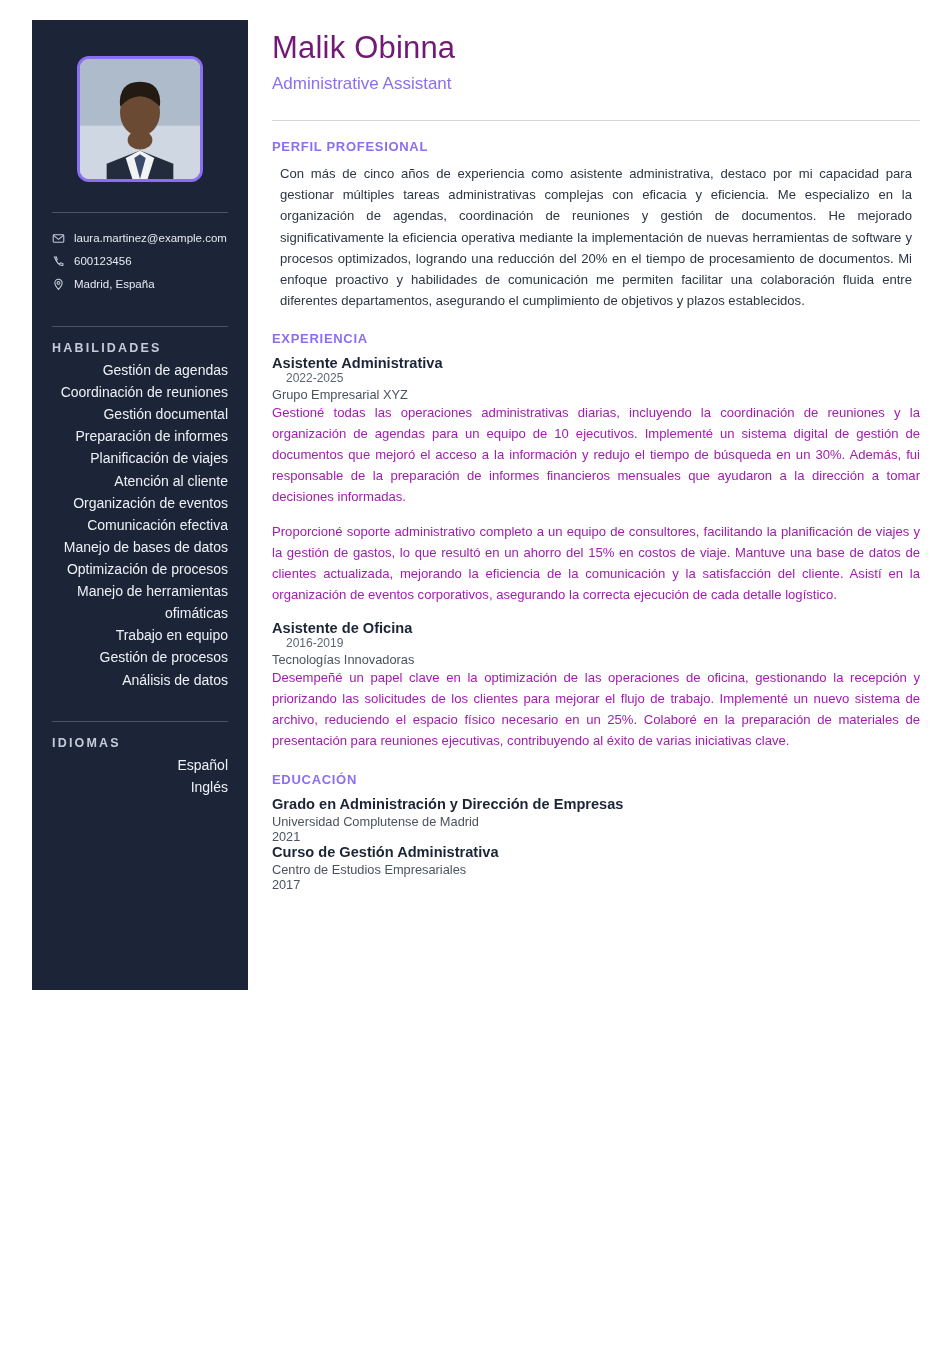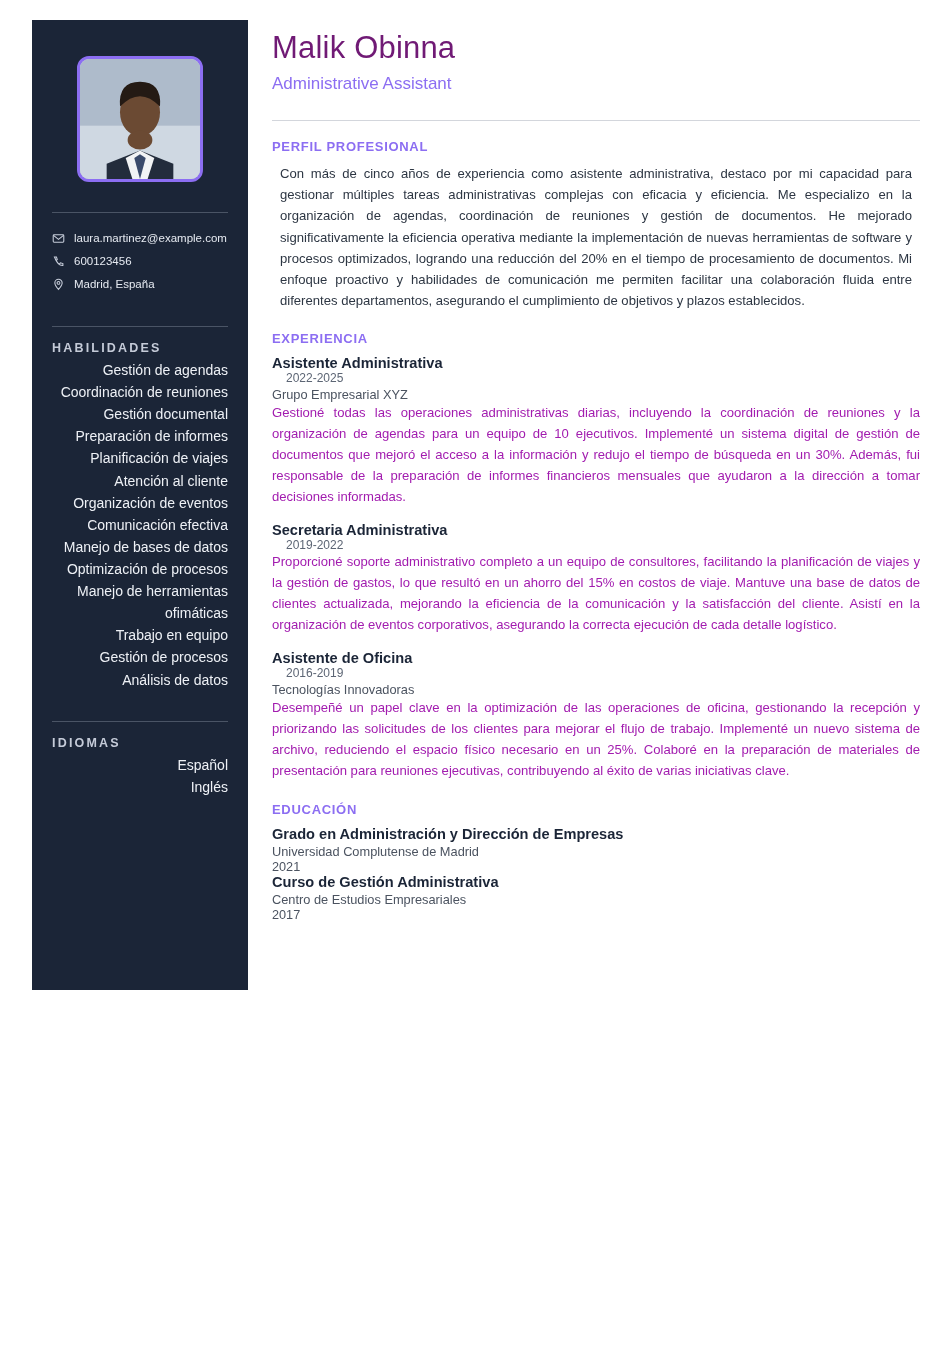--- a/index.html
+++ b/index.html
@@ -255,24 +255,20 @@
       <div class="entry">
         <div class="entry-head">
           <h3 class="entry-title">Asistente Administrativa</h3>
           <span class="entry-date">2022-2025</span>
         </div>
         <p class="entry-sub">Grupo Empresarial XYZ</p>
         <p class="entry-desc">Gestioné todas las operaciones administrativas diarias, incluyendo la coordinación de reuniones y la organización de agendas para un equipo de 10 ejecutivos. Implementé un sistema digital de gestión de documentos que mejoró el acceso a la información y redujo el tiempo de búsqueda en un 30%. Además, fui responsable de la preparación de informes financieros mensuales que ayudaron a la dirección a tomar decisiones informadas.</p>
       </div>
 
       <div class="entry">
-        <div class="entry-head">
-          <h3 class="entry-title">Secretaria Administrativa</h3>
-          <span class="entry-date">2019-2022</span>
-        </div>
         <p class="entry-desc">Proporcioné soporte administrativo completo a un equipo de consultores, facilitando la planificación de viajes y la gestión de gastos, lo que resultó en un ahorro del 15% en costos de viaje. Mantuve una base de datos de clientes actualizada, mejorando la eficiencia de la comunicación y la satisfacción del cliente. Asistí en la organización de eventos corporativos, asegurando la correcta ejecución de cada detalle logístico.</p>
       </div>
 
       <div class="entry">
         <div class="entry-head">
           <h3 class="entry-title">Asistente de Oficina</h3>
           <span class="entry-date">2016-2019</span>
         </div>
         <p class="entry-sub">Tecnologías Innovadoras</p>
         <p class="entry-desc">Desempeñé un papel clave en la optimización de las operaciones de oficina, gestionando la recepción y priorizando las solicitudes de los clientes para mejorar el flujo de trabajo. Implementé un nuevo sistema de archivo, reduciendo el espacio físico necesario en un 25%. Colaboré en la preparación de materiales de presentación para reuniones ejecutivas, contribuyendo al éxito de varias iniciativas clave.</p>

